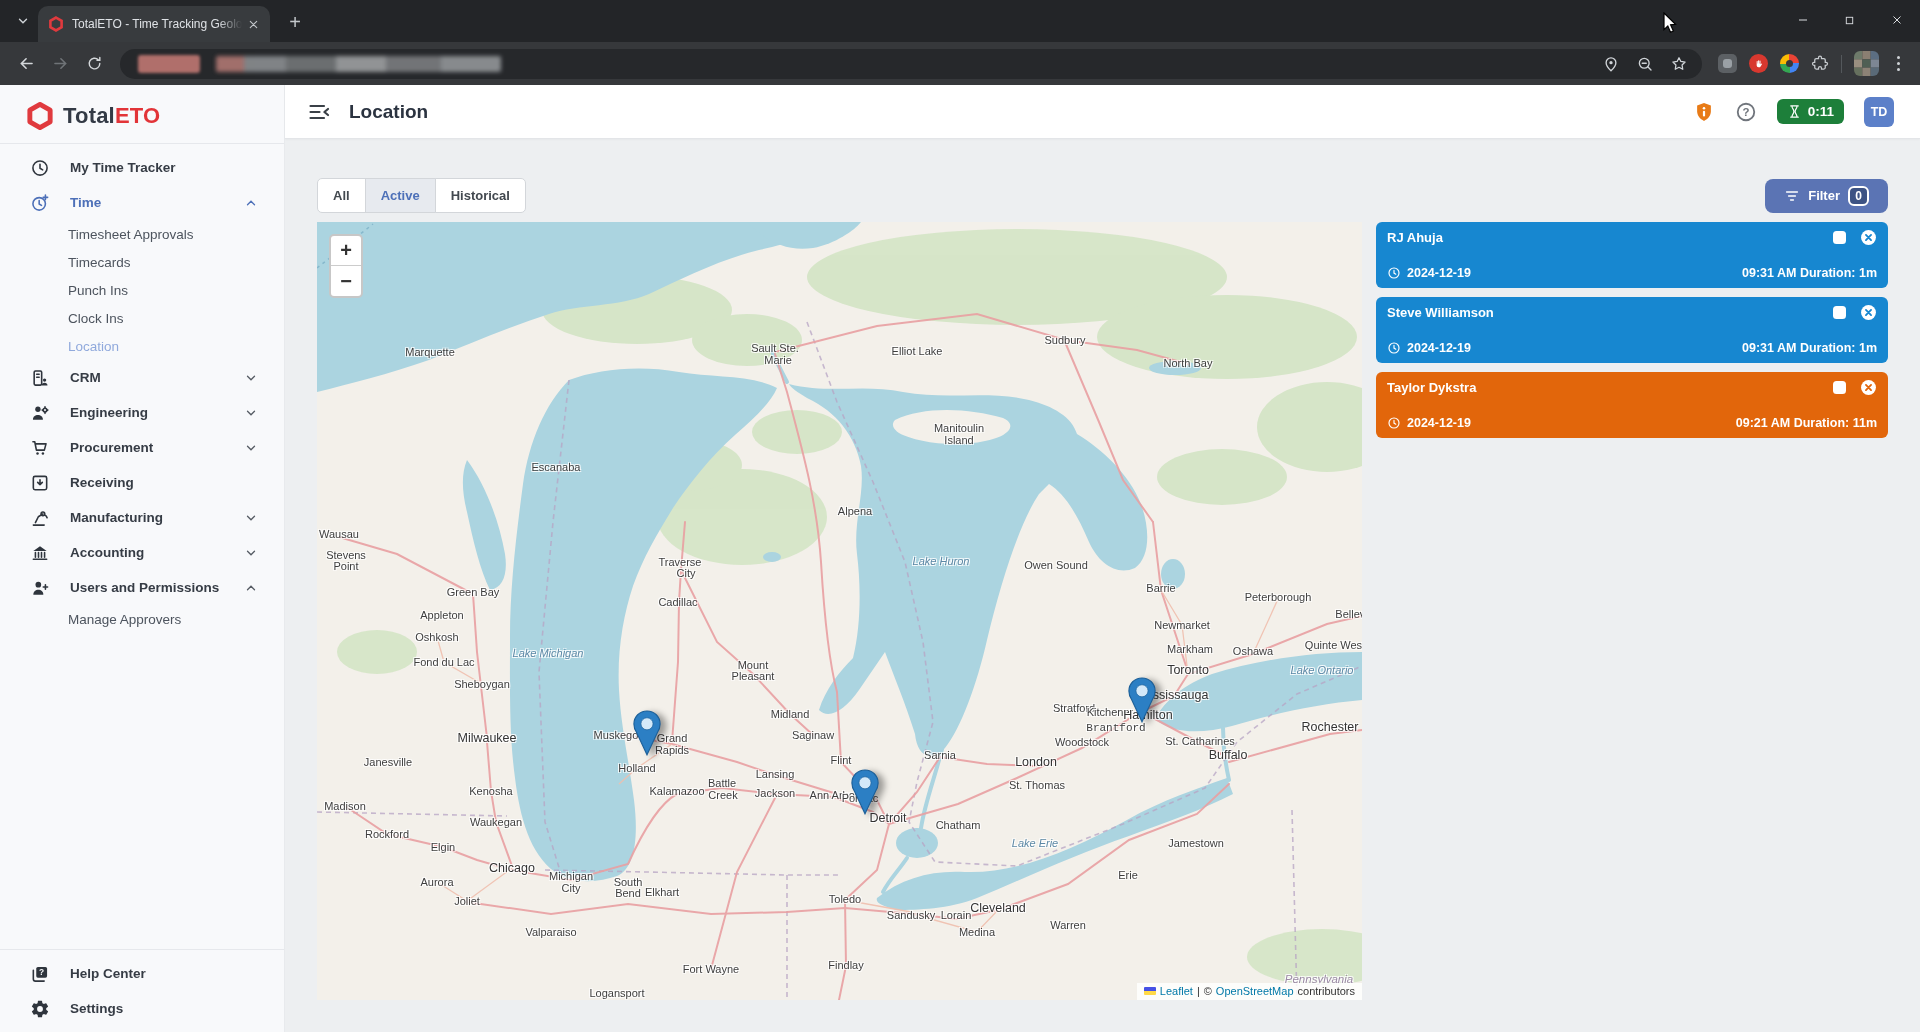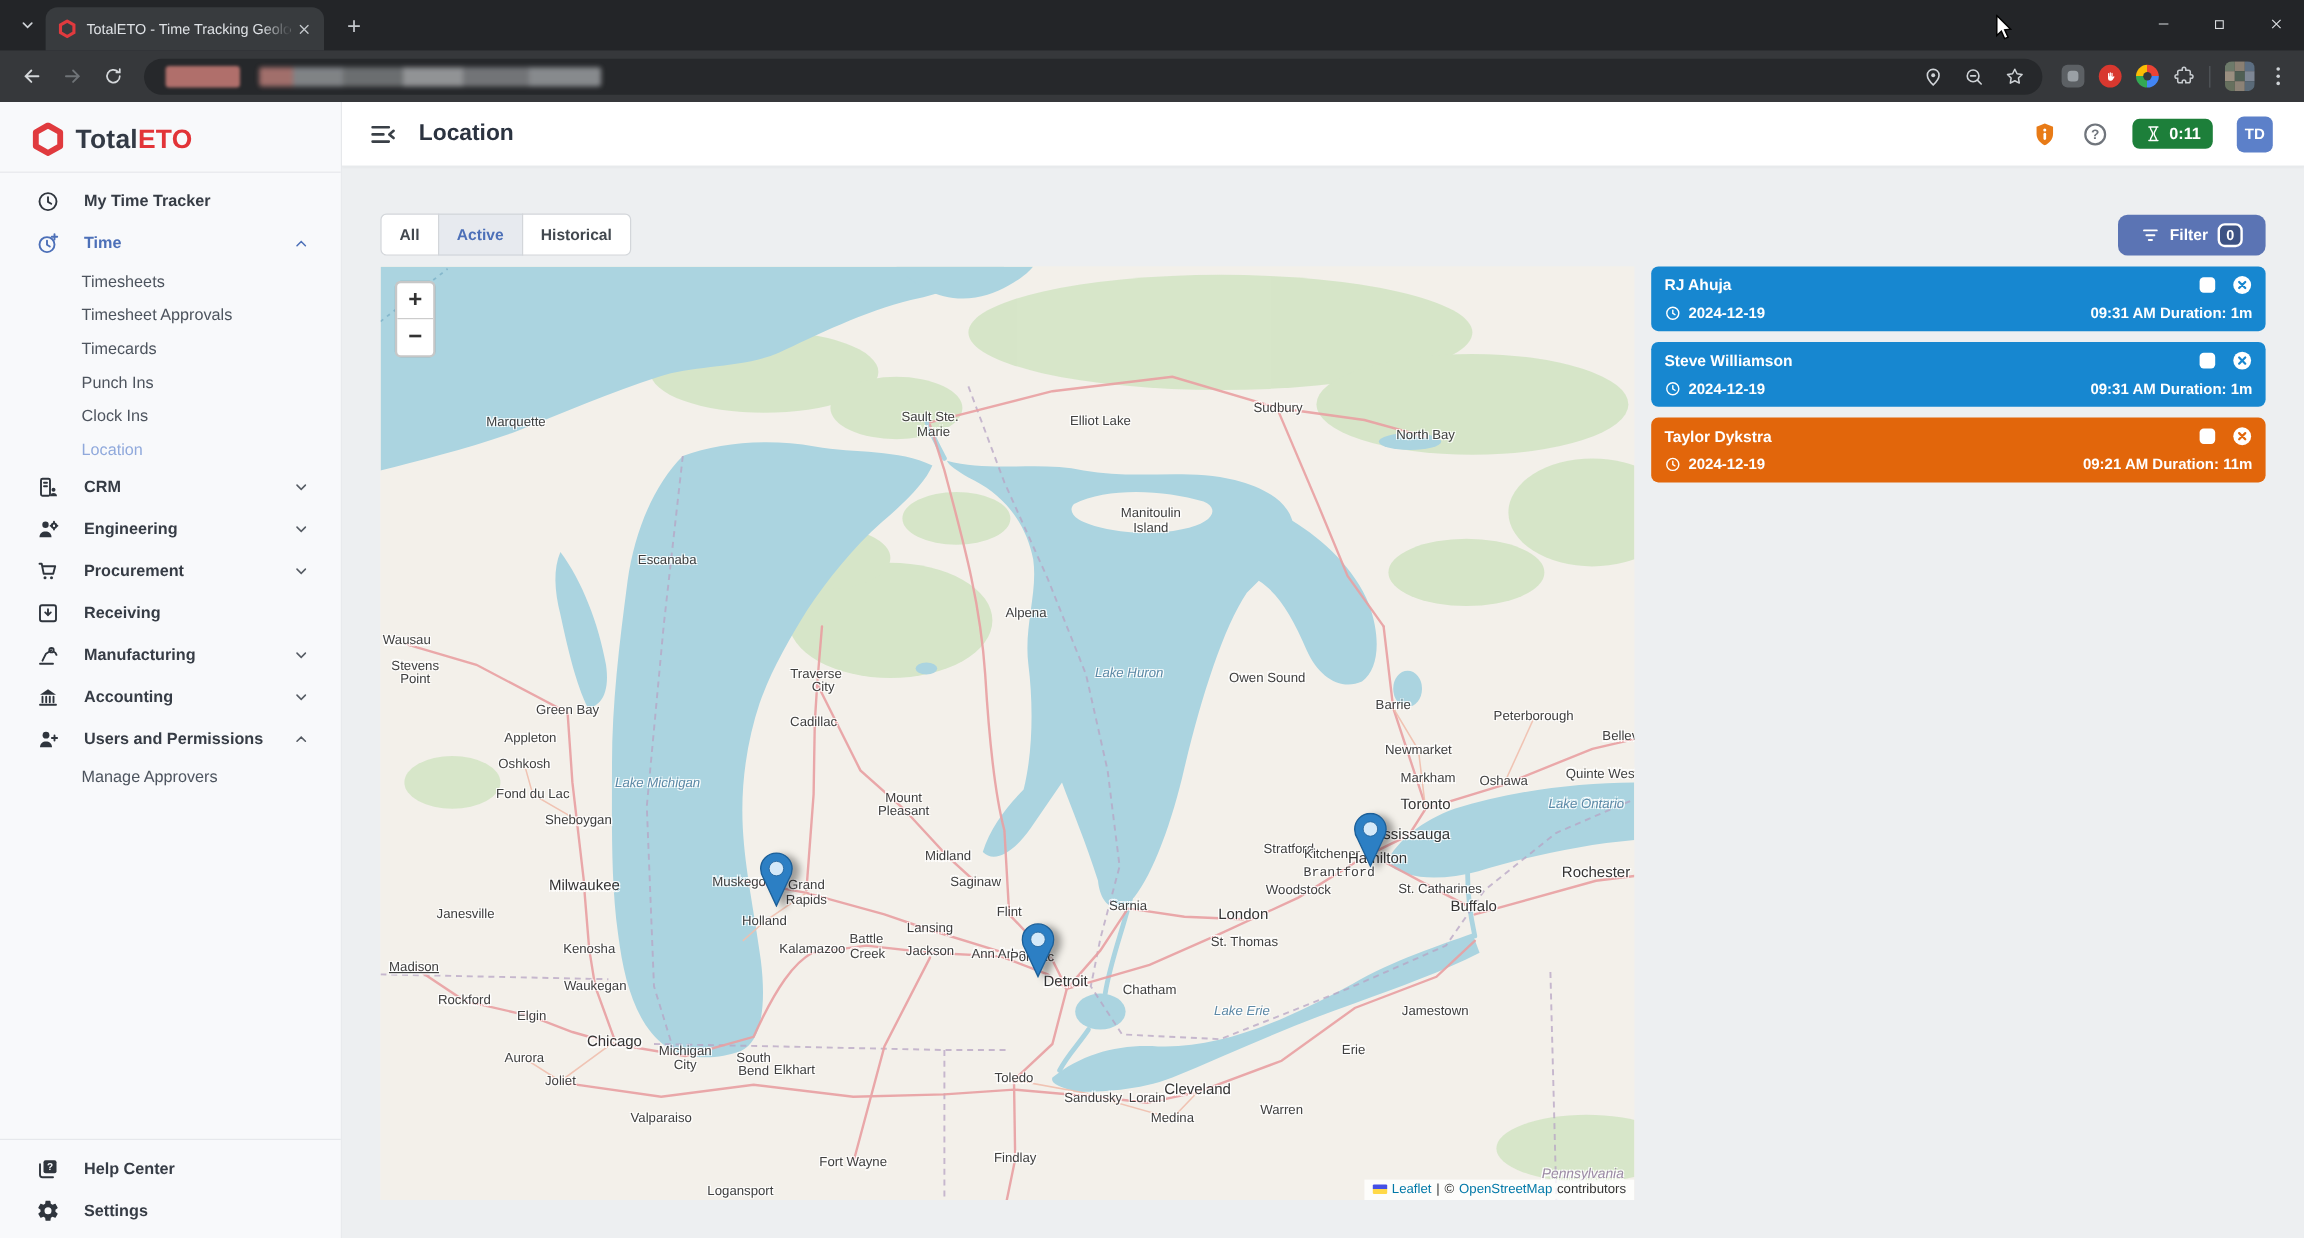--- a/index.html
+++ b/index.html
@@ -88,21 +88,21 @@
   .marker { position:absolute; z-index:4; filter:drop-shadow(6px 2px 3px rgba(0,0,0,.35)); }
   .zoomctl { position:absolute; left:12px; top:12px; width:34px; background:#fff; border:2px solid rgba(0,0,0,.22); border-radius:5px; z-index:5; overflow:hidden; }
   .zoomctl div { height:30px; display:flex; align-items:center; justify-content:center; font-size:20px; font-weight:bold; color:#333; cursor:pointer; }
   .zoomctl div:first-child { border-bottom:1px solid #ccc; }
   .attrib { position:absolute; right:0; bottom:0; background:rgba(255,255,255,.82); padding:2px 7px 3px 7px; font-size:11px; color:#333; z-index:5; display:flex; align-items:center; gap:4px; }
   .attrib a { color:#0078a8; text-decoration:none; cursor:pointer; }
   .ua-flag { width:12px; height:8px; display:inline-block; background:linear-gradient(#4550e5 0 50%, #ffd948 50%); border-radius:1px; }
 
   
   .cards { flex:1; display:flex; flex-direction:column; gap:9px; }
-  .card { border-radius:6px; color:#fff; padding:7px 11px 8px 11px; height:54px; display:flex; flex-direction:column; justify-content:space-between; cursor:pointer; }
+  .card { border-radius:6px; color:#fff; padding:7px 11px 8px 11px; height:66px; display:flex; flex-direction:column; justify-content:space-between; cursor:pointer; }
   .card-top { display:flex; align-items:center; }
   .card-name { font-size:13px; font-weight:bold; }
   .card-actions { margin-left:auto; display:flex; align-items:center; gap:14px; }
   .stopbtn { width:13px; height:13px; background:#fff; border-radius:3.5px; cursor:pointer; }
   .xbtn { width:17px; height:17px; cursor:pointer; }
   .card-bottom { display:flex; align-items:center; font-size:12.5px; font-weight:bold; }
   .card-date { display:flex; align-items:center; gap:6px; }
   .card-date .ic { width:14px; height:14px; }
   .card-time { margin-left:auto; }
 </style>
@@ -239,23 +239,20 @@
           <svg class="ic" viewBox="0 0 24 24" fill="none" stroke="currentColor" stroke-width="1.9" stroke-linecap="round" stroke-linejoin="round">
             <style>.f{fill:currentColor;stroke:none}</style>
             <circle cx="11" cy="13" r="7.5"></circle>
             <path d="M11 9v4.2l2.8 1.7"></path>
             <path d="M18.5 2.5v5.4M15.8 5.2h5.4"></path>
           </svg>
           <span>Time</span>
           <svg class="chev" viewBox="0 0 24 24" fill="none" stroke="currentColor" stroke-width="2.2" stroke-linecap="round">
             <path d="M6 15l6-6 6 6"></path>
           </svg>
-        </div>
-        <div class="side-item sub">
-          <span>Timesheets</span>
         </div>
         <div class="side-item sub">
           <span>Timesheet Approvals</span>
         </div>
         <div class="side-item sub">
           <span>Timecards</span>
         </div>
         <div class="side-item sub">
           <span>Punch Ins</span>
         </div>
@@ -525,21 +522,21 @@
               <span class="mlabel c" style="left: 125px; top: 393px;">Appleton</span>
               <span class="mlabel c" style="left: 120px; top: 415px;">Oshkosh</span>
               <span class="mlabel c" style="left: 127px; top: 440px;">Fond du Lac</span>
               <span class="mlabel c" style="left: 165px; top: 462px;">Sheboygan</span>
               <span class="mlabel w" style="left: 231px; top: 431px;">Lake Michigan</span>
               <span class="mlabel w" style="left: 624px; top: 339px;">Lake Huron</span>
               <span class="mlabel C" style="left: 170px; top: 516px;">Milwaukee</span>
               <span class="mlabel c" style="left: 71px; top: 540px;">Janesville</span>
               <span class="mlabel c" style="left: 174px; top: 569px;">Kenosha</span>
               <span class="mlabel c" style="left: 179px; top: 600px;">Waukegan</span>
-              <span class="mlabel c" style="left: 28px; top: 584px; text-decoration: underline;">Madison</span>
+              <span class="mlabel c" style="left: 28px; top: 584px;">Madison</span>
               <span class="mlabel c" style="left: 70px; top: 612px;">Rockford</span>
               <span class="mlabel c" style="left: 126px; top: 625px;">Elgin</span>
               <span class="mlabel C" style="left: 195px; top: 646px;">Chicago</span>
               <span class="mlabel c" style="left: 120px; top: 660px;">Aurora</span>
               <span class="mlabel c" style="left: 150px; top: 679px;">Joliet</span>
               <span class="mlabel c" style="left: 254px; top: 654px;">Michigan</span>
               <span class="mlabel c" style="left: 254px; top: 666px;">City</span>
               <span class="mlabel c" style="left: 311px; top: 660px;">South</span>
               <span class="mlabel c" style="left: 311px; top: 671px;">Bend</span>
               <span class="mlabel c" style="left: 345px; top: 670px;">Elkhart</span>

